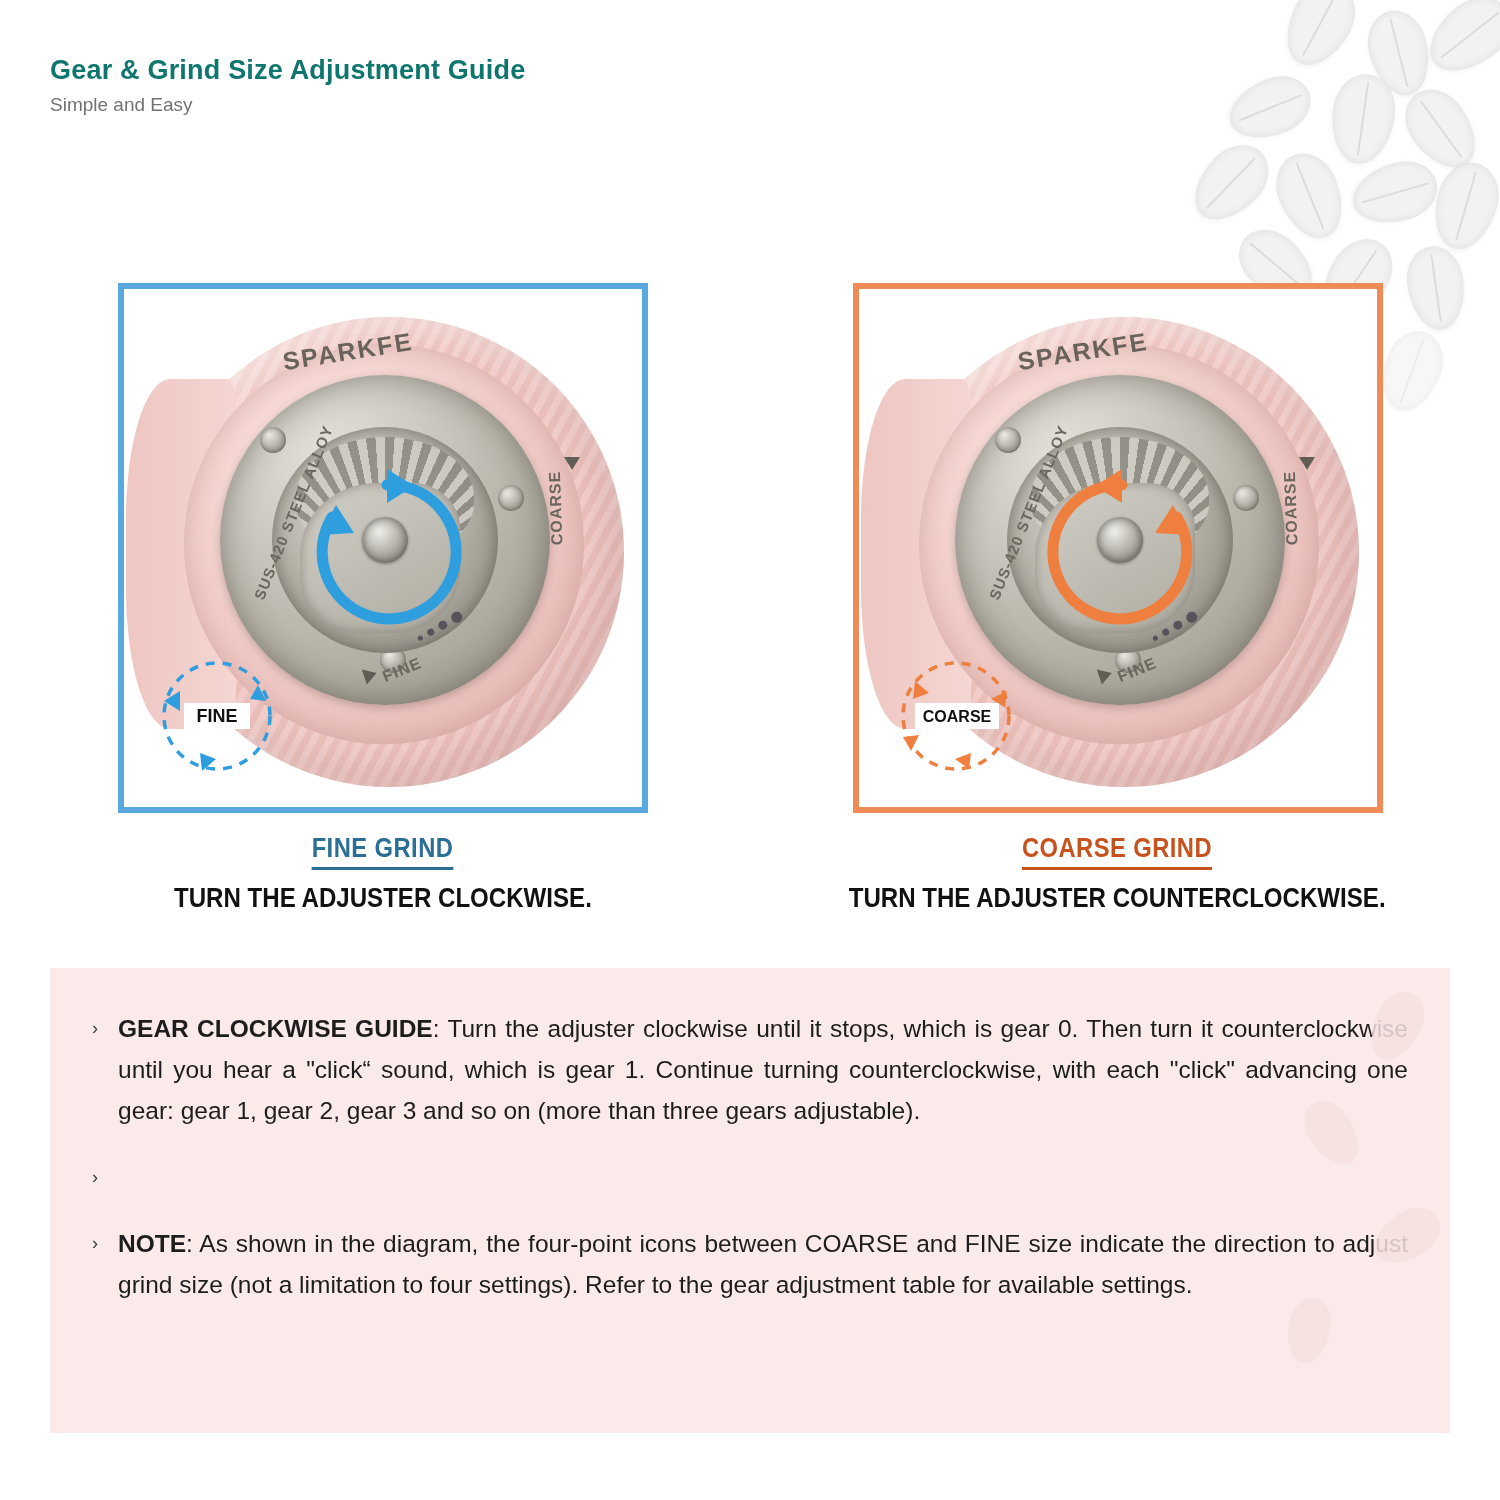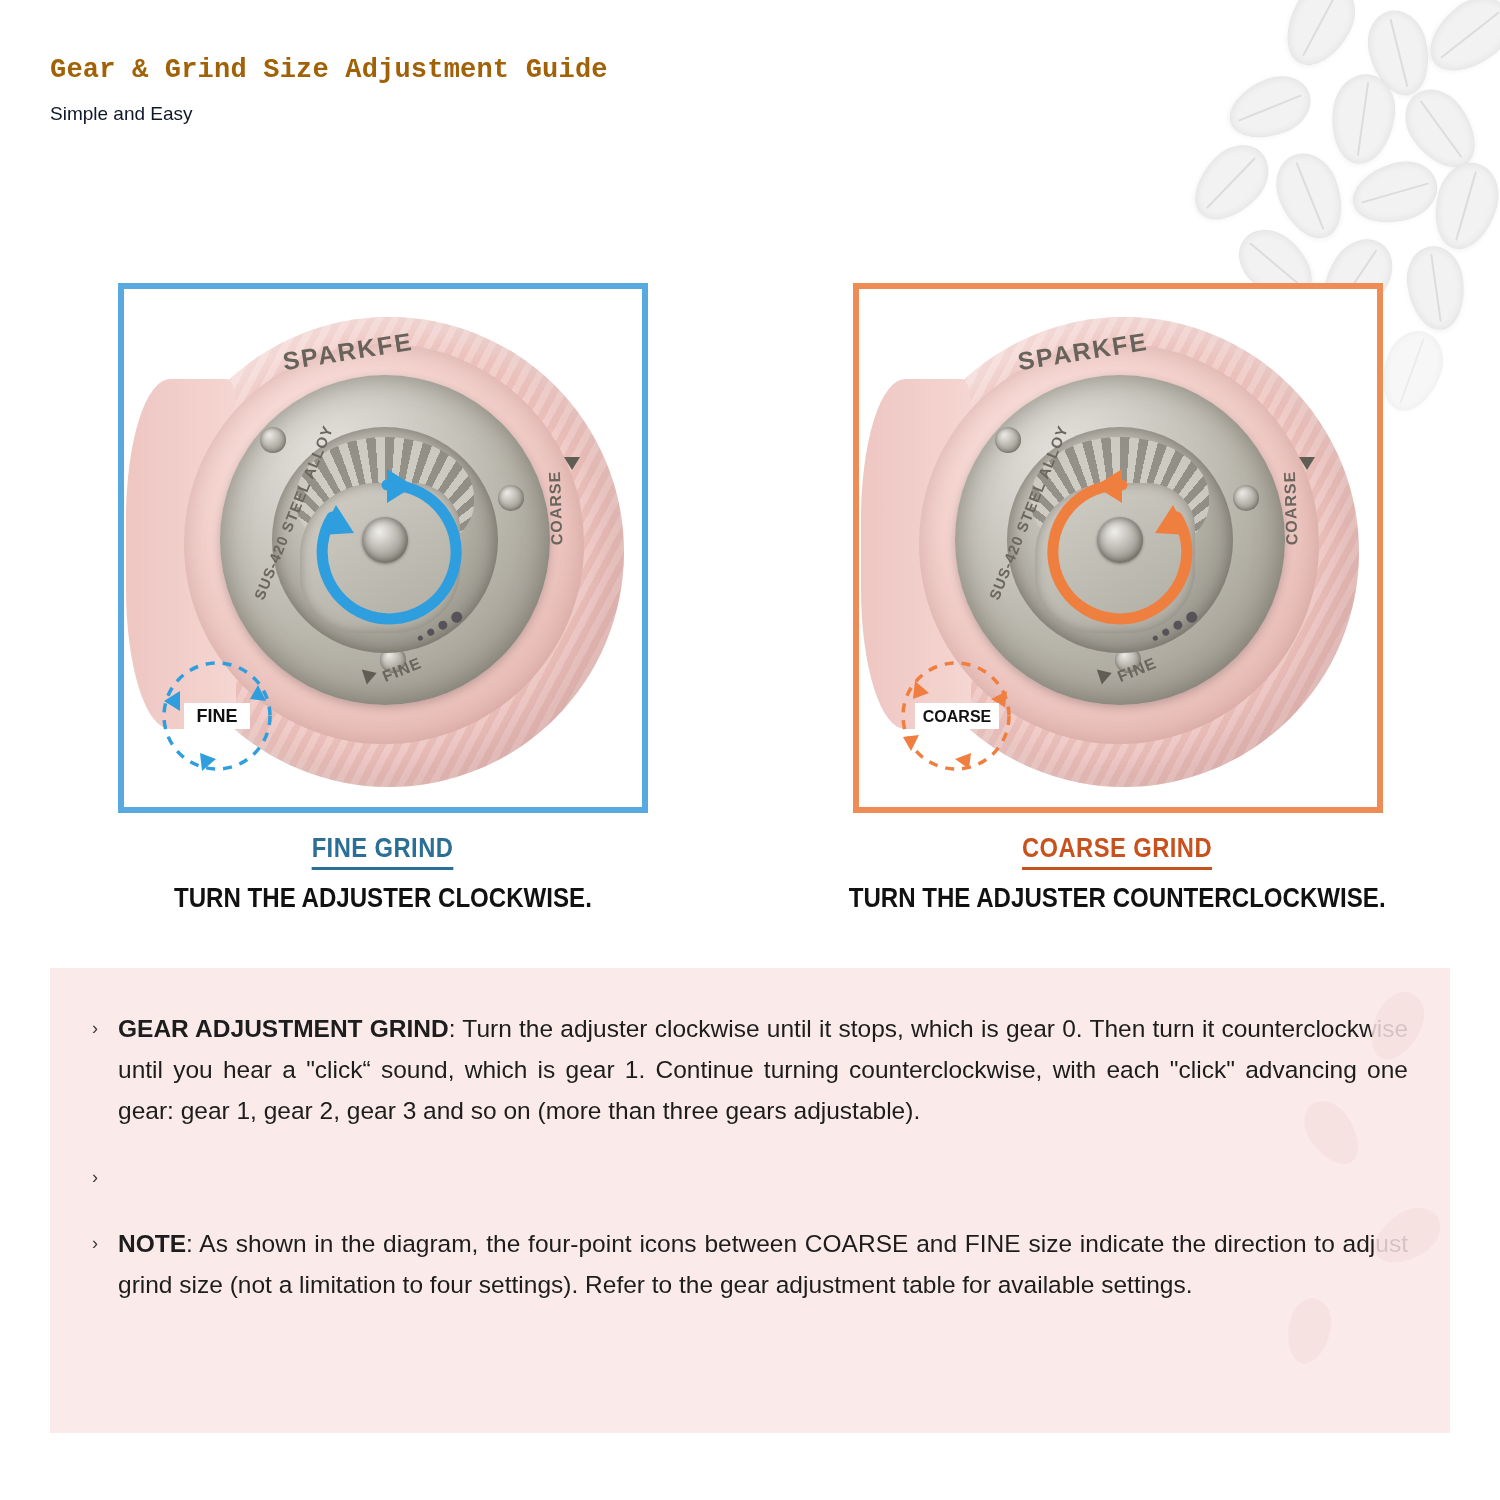--- a/index.html
+++ b/index.html
@@ -42,28 +42,27 @@
   }
 
   
   .header {
     position: absolute;
     left: 50px; top: 55px;
   }
   .title {
     font-size: 27px;
     font-weight: bold;
-    color: #a16207;
+    color: #0f766e;
     letter-spacing: 0.2px;
-    font-family: Liberation Mono, monospace;
   }
   .subtitle {
-    margin-top: 18px;
+    margin-top: 8px;
     font-size: 19px;
-    color: #0f172a;
+    color: #737373;
   }
 
   
   .panels {
     position: absolute;
     top: 283px;
     left: 0;
     width: 1500px;
     display: flex;
     justify-content: center;
@@ -424,21 +423,21 @@
 </div>
 
 <div class="notes">
   <div class="notes-bean" style="right:30px; top:22px; width:46px; height:72px; transform:rotate(26deg);"></div>
   <div class="notes-bean" style="right:96px; top:130px; width:44px; height:70px; transform:rotate(-34deg);"></div>
   <div class="notes-bean" style="right:20px; top:232px; width:46px; height:72px; transform:rotate(58deg);"></div>
   <div class="notes-bean" style="right:120px; top:330px; width:42px; height:66px; transform:rotate(12deg);"></div>
 
   <div class="note-row">
     <div class="bullet">›</div>
-    <div class="note-text"><b>GEAR ADJUSTMENT GRIND</b><span>: Turn the adjuster clockwise until it stops, which is gear 0. Then turn it counterclockwise until you hear a "click“ sound, which is gear 1. Continue turning counterclockwise, with each "click" advancing one gear: gear 1, gear 2, gear 3 and so on (more than three gears adjustable).</span></div>
+    <div class="note-text"><b>GEAR CLOCKWISE GUIDE</b><span>: Turn the adjuster clockwise until it stops, which is gear 0. Then turn it counterclockwise until you hear a "click“ sound, which is gear 1. Continue turning counterclockwise, with each "click" advancing one gear: gear 1, gear 2, gear 3 and so on (more than three gears adjustable).</span></div>
   </div>
 
   <div class="note-row">
     <div class="bullet">›</div>
   </div>
 
   <div class="note-row">
     <div class="bullet">›</div>
     <div class="note-text"><b>NOTE</b><span>: As shown in the diagram, the four-point icons between COARSE and FINE size indicate the direction to adjust grind size  (not a limitation to four settings). Refer to the gear adjustment table for available settings.</span></div>
   </div>

